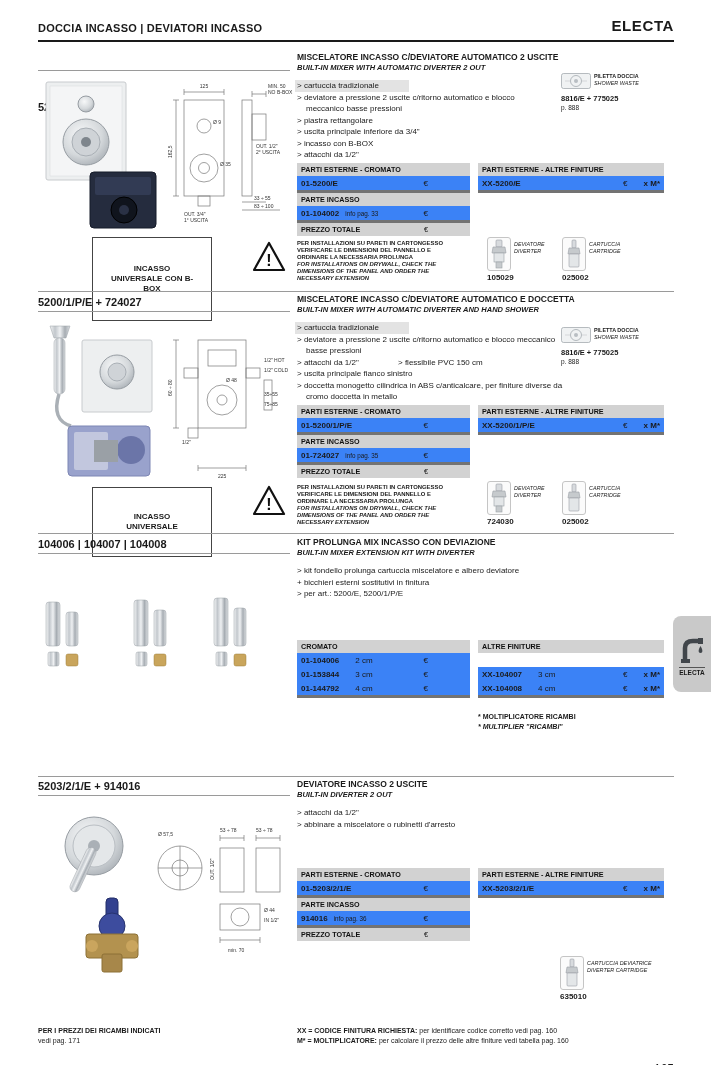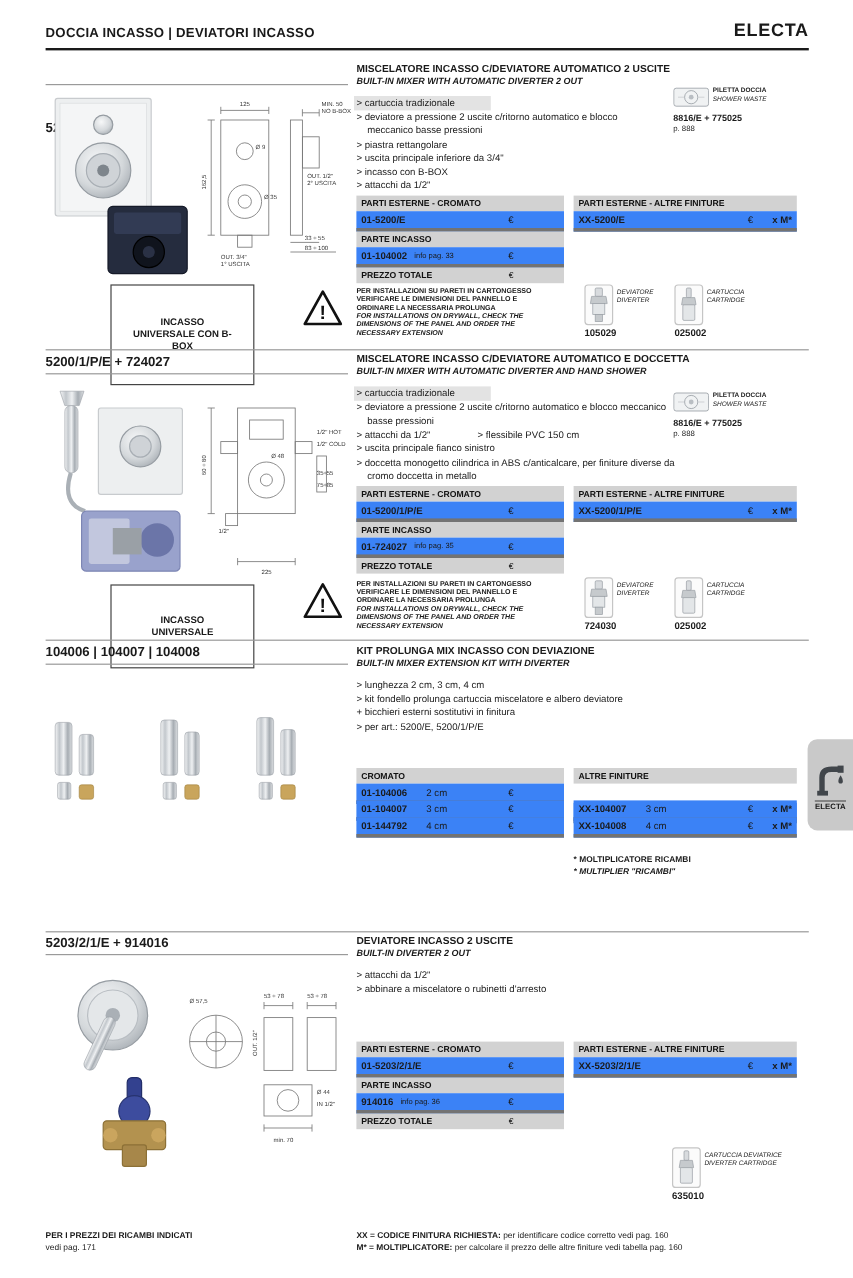--- a/index.html
+++ b/index.html
@@ -400,21 +400,20 @@
         <rect x="28" y="20" width="12" height="38" rx="3" fill="url(#chromeV)" stroke="#9aa0a6" stroke-width="0.5"></rect>
         <rect x="10" y="64" width="11" height="14" rx="2" fill="url(#chromeV)" stroke="#9aa0a6" stroke-width="0.5"></rect>
         <rect x="28" y="66" width="12" height="12" rx="2" fill="#c9a55c" stroke="#9f7f3a" stroke-width="0.5"></rect>
       </g>
     </svg>
 
     <div class="abs title-it" style="left:297px;top:537px;width:360px;">KIT PROLUNGA MIX INCASSO CON DEVIAZIONE</div>
     <div class="abs title-en" style="left:297px;top:548px;width:360px;">BUILT-IN MIXER EXTENSION KIT WITH DIVERTER</div>
 
     <div class="abs features" style="left:297px;top:565px;width:270px;">
-      <div class="feat">&gt; lunghezza 2 cm, 3 cm, 4 cm</div>
       <div class="feat">&gt; kit fondello prolunga cartuccia miscelatore e albero deviatore</div>
       <div class="feat">+ bicchieri esterni sostitutivi in finitura</div>
       <div class="feat">&gt; per art.: 5200/E, 5200/1/P/E</div>
     </div>
 
     <div class="abs" style="left:297px;top:640px;width:359px;height:58px;">
       <div class="abs pt-bar" style="left:0;top:0;width:165px;">CROMATO</div>
       <div class="abs pt-bar" style="left:181px;top:0;width:178px;">ALTRE FINITURE</div>
 
       <div class="abs pt-row" style="left:0;top:13px;width:165px;">
@@ -423,21 +422,21 @@
         <span class="euro-l">€</span>
       </div>
       <div class="abs pt-row" style="left:181px;top:29px;width:178px;">
         <span class="b">XX-104006</span>
         <span class="size">2 cm</span>
         <span class="euro-r">€</span>
         <span class="mult">x M*</span>
       </div>
 
       <div class="abs pt-row" style="left:0;top:27px;width:165px;">
-        <span class="b">01-104007</span>
+        <span class="b">01-153844</span>
         <span class="size">3 cm</span>
         <span class="euro-l">€</span>
       </div>
       <div class="abs pt-row" style="left:181px;top:27px;width:178px;">
         <span class="b">XX-104007</span>
         <span class="size">3 cm</span>
         <span class="euro-r">€</span>
         <span class="mult">x M*</span>
       </div>
 

